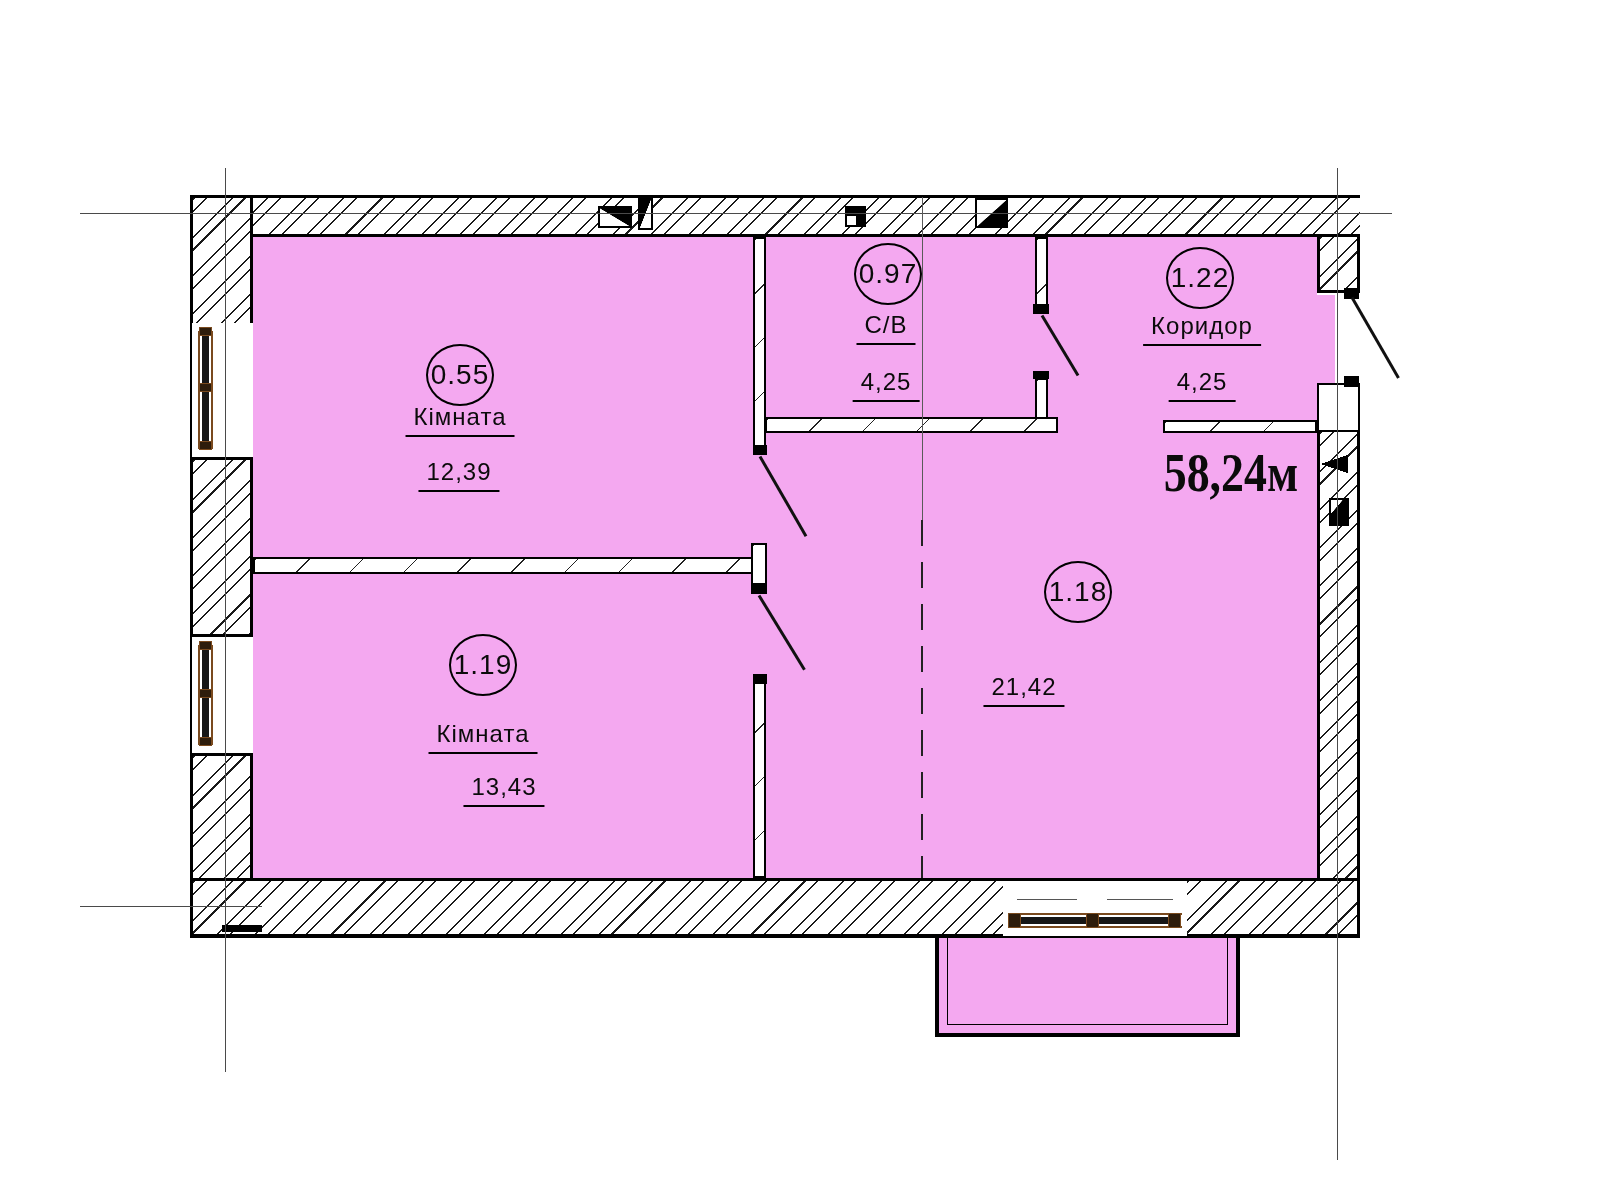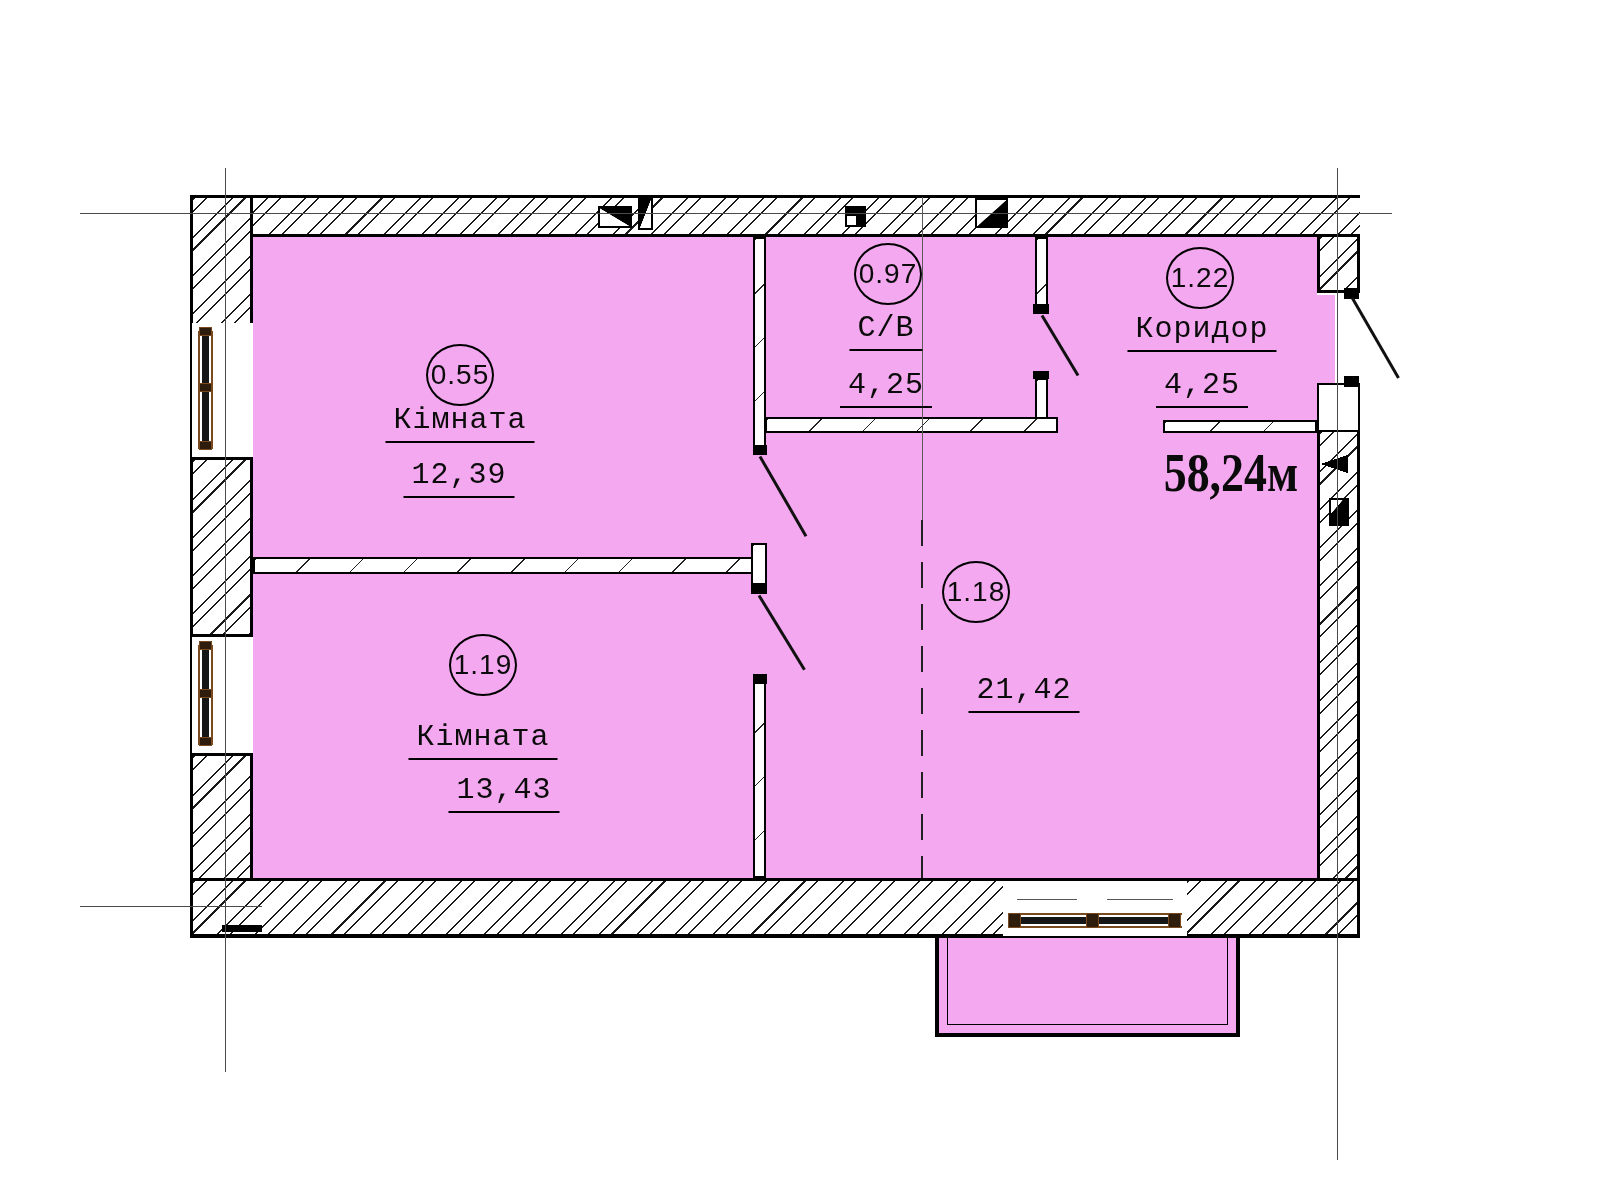--- a/index.html
+++ b/index.html
@@ -14,21 +14,21 @@
   
   .iwall{background-color:#fff;border:2px solid #000;background-image:repeating-linear-gradient(135deg,
       #222 0 1px, transparent 1px 38px);}
   .cap{background:#000;}
   .swing{position:absolute;height:3px;background:#111;transform-origin:0 50%;}
   .axis{position:absolute;background:#4a4a4a;}
   
   .rcircle{position:absolute;border:2.5px solid #000;border-radius:50%;width:64px;height:58px;
       display:flex;align-items:center;justify-content:center;font-size:28px;letter-spacing:1px;
       transform:translateX(-50%);background:transparent;}
-  .rtext{position:absolute;transform:translateX(-50%);font-size:30px;letter-spacing:1px;white-space:nowrap;font-family:Liberation Mono, monospace;}
+  .rtext{position:absolute;transform:translateX(-50%);font-size:24px;letter-spacing:1px;white-space:nowrap;}
   .rtext span{display:inline-block;border-bottom:2.5px solid #000;padding:0 8px 4px 8px;}
   .total{position:absolute;transform:translateX(-50%) scaleX(0.85);font-family:"Liberation Serif",serif;
       font-weight:700;font-size:54px;white-space:nowrap;}
   .glaz{background:#161616;}
   .wfrm{background:#7A4A1E;}
   .wcap{background:#2e1d0c;border:1px solid #7A4A1E;}
 </style>
 </head>
 <body>
 
@@ -159,21 +159,21 @@
   <div class="rcircle" style="left:1200px;top:247px;">
     <span>1.22</span>
   </div>
   <div class="rtext" style="left:1202px;top:312px;">
     <span>Коридор</span>
   </div>
   <div class="rtext" style="left:1202px;top:368px;">
     <span>4,25</span>
   </div>
 
-  <div class="rcircle" style="left:976px;top:561px;">
+  <div class="rcircle" style="left:1078px;top:561px;">
     <span>1.18</span>
   </div>
   <div class="rtext" style="left:1024px;top:673px;">
     <span>21,42</span>
   </div>
 
   <div class="total" style="left:1231px;top:442px;"><span>58,24м</span></div>
 
 </div>
 

